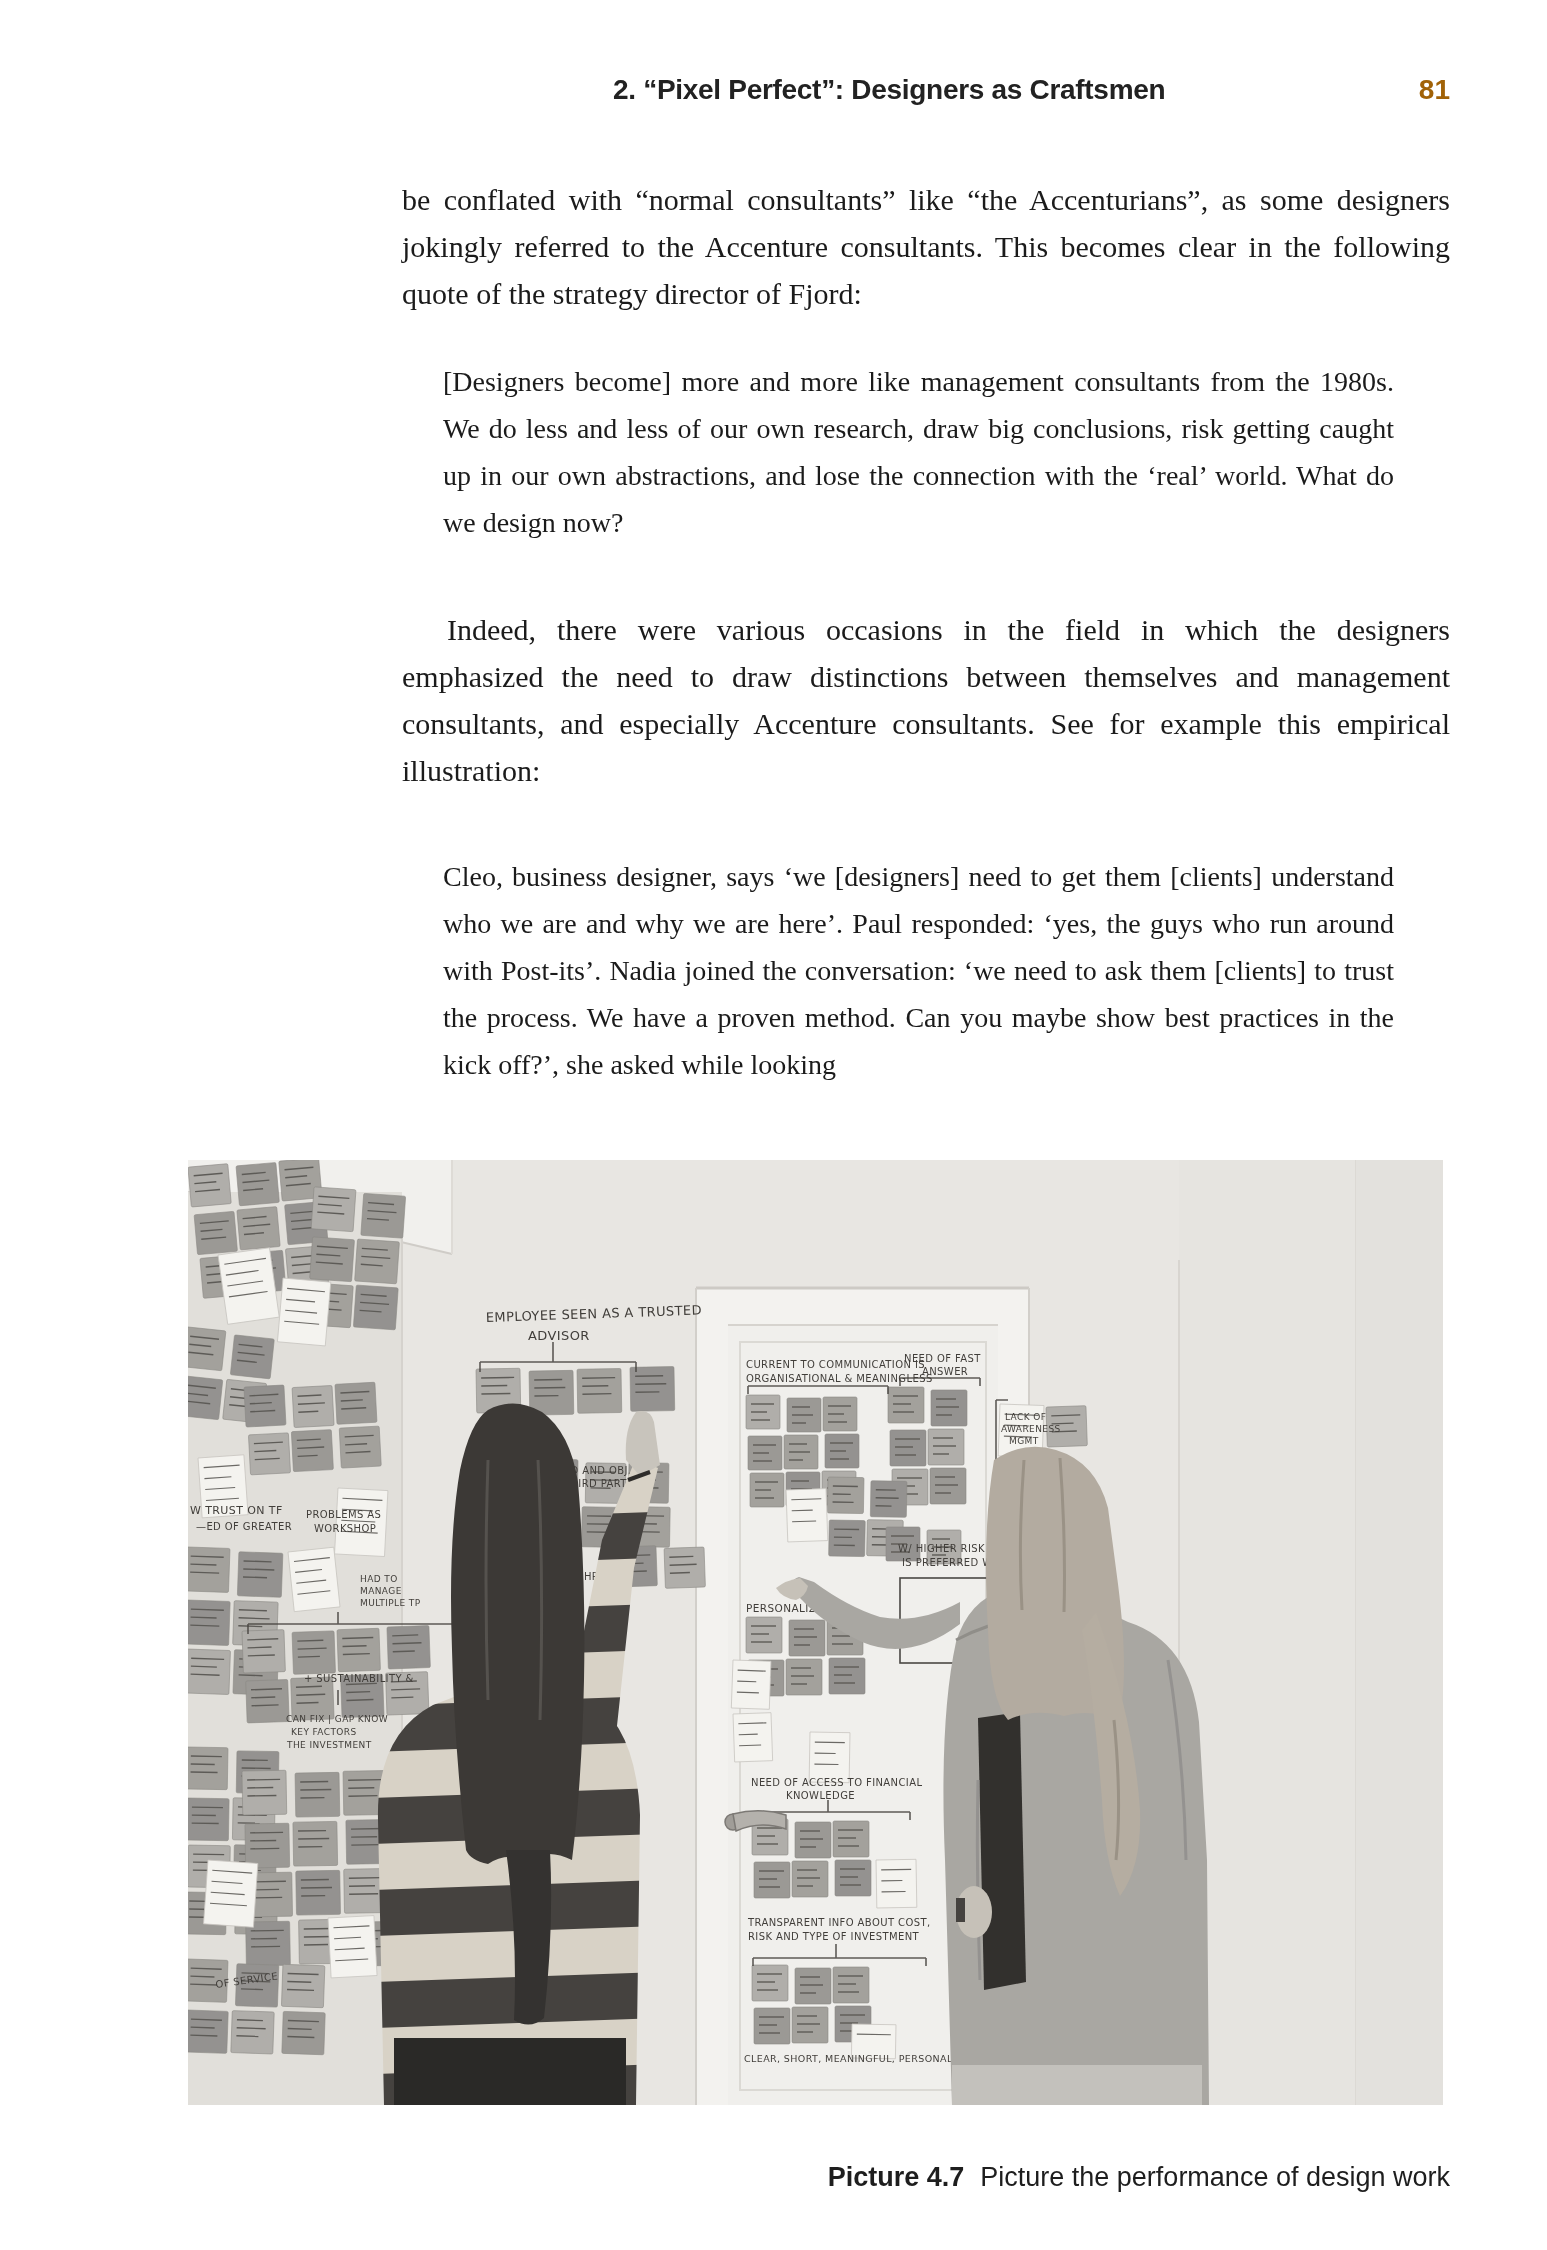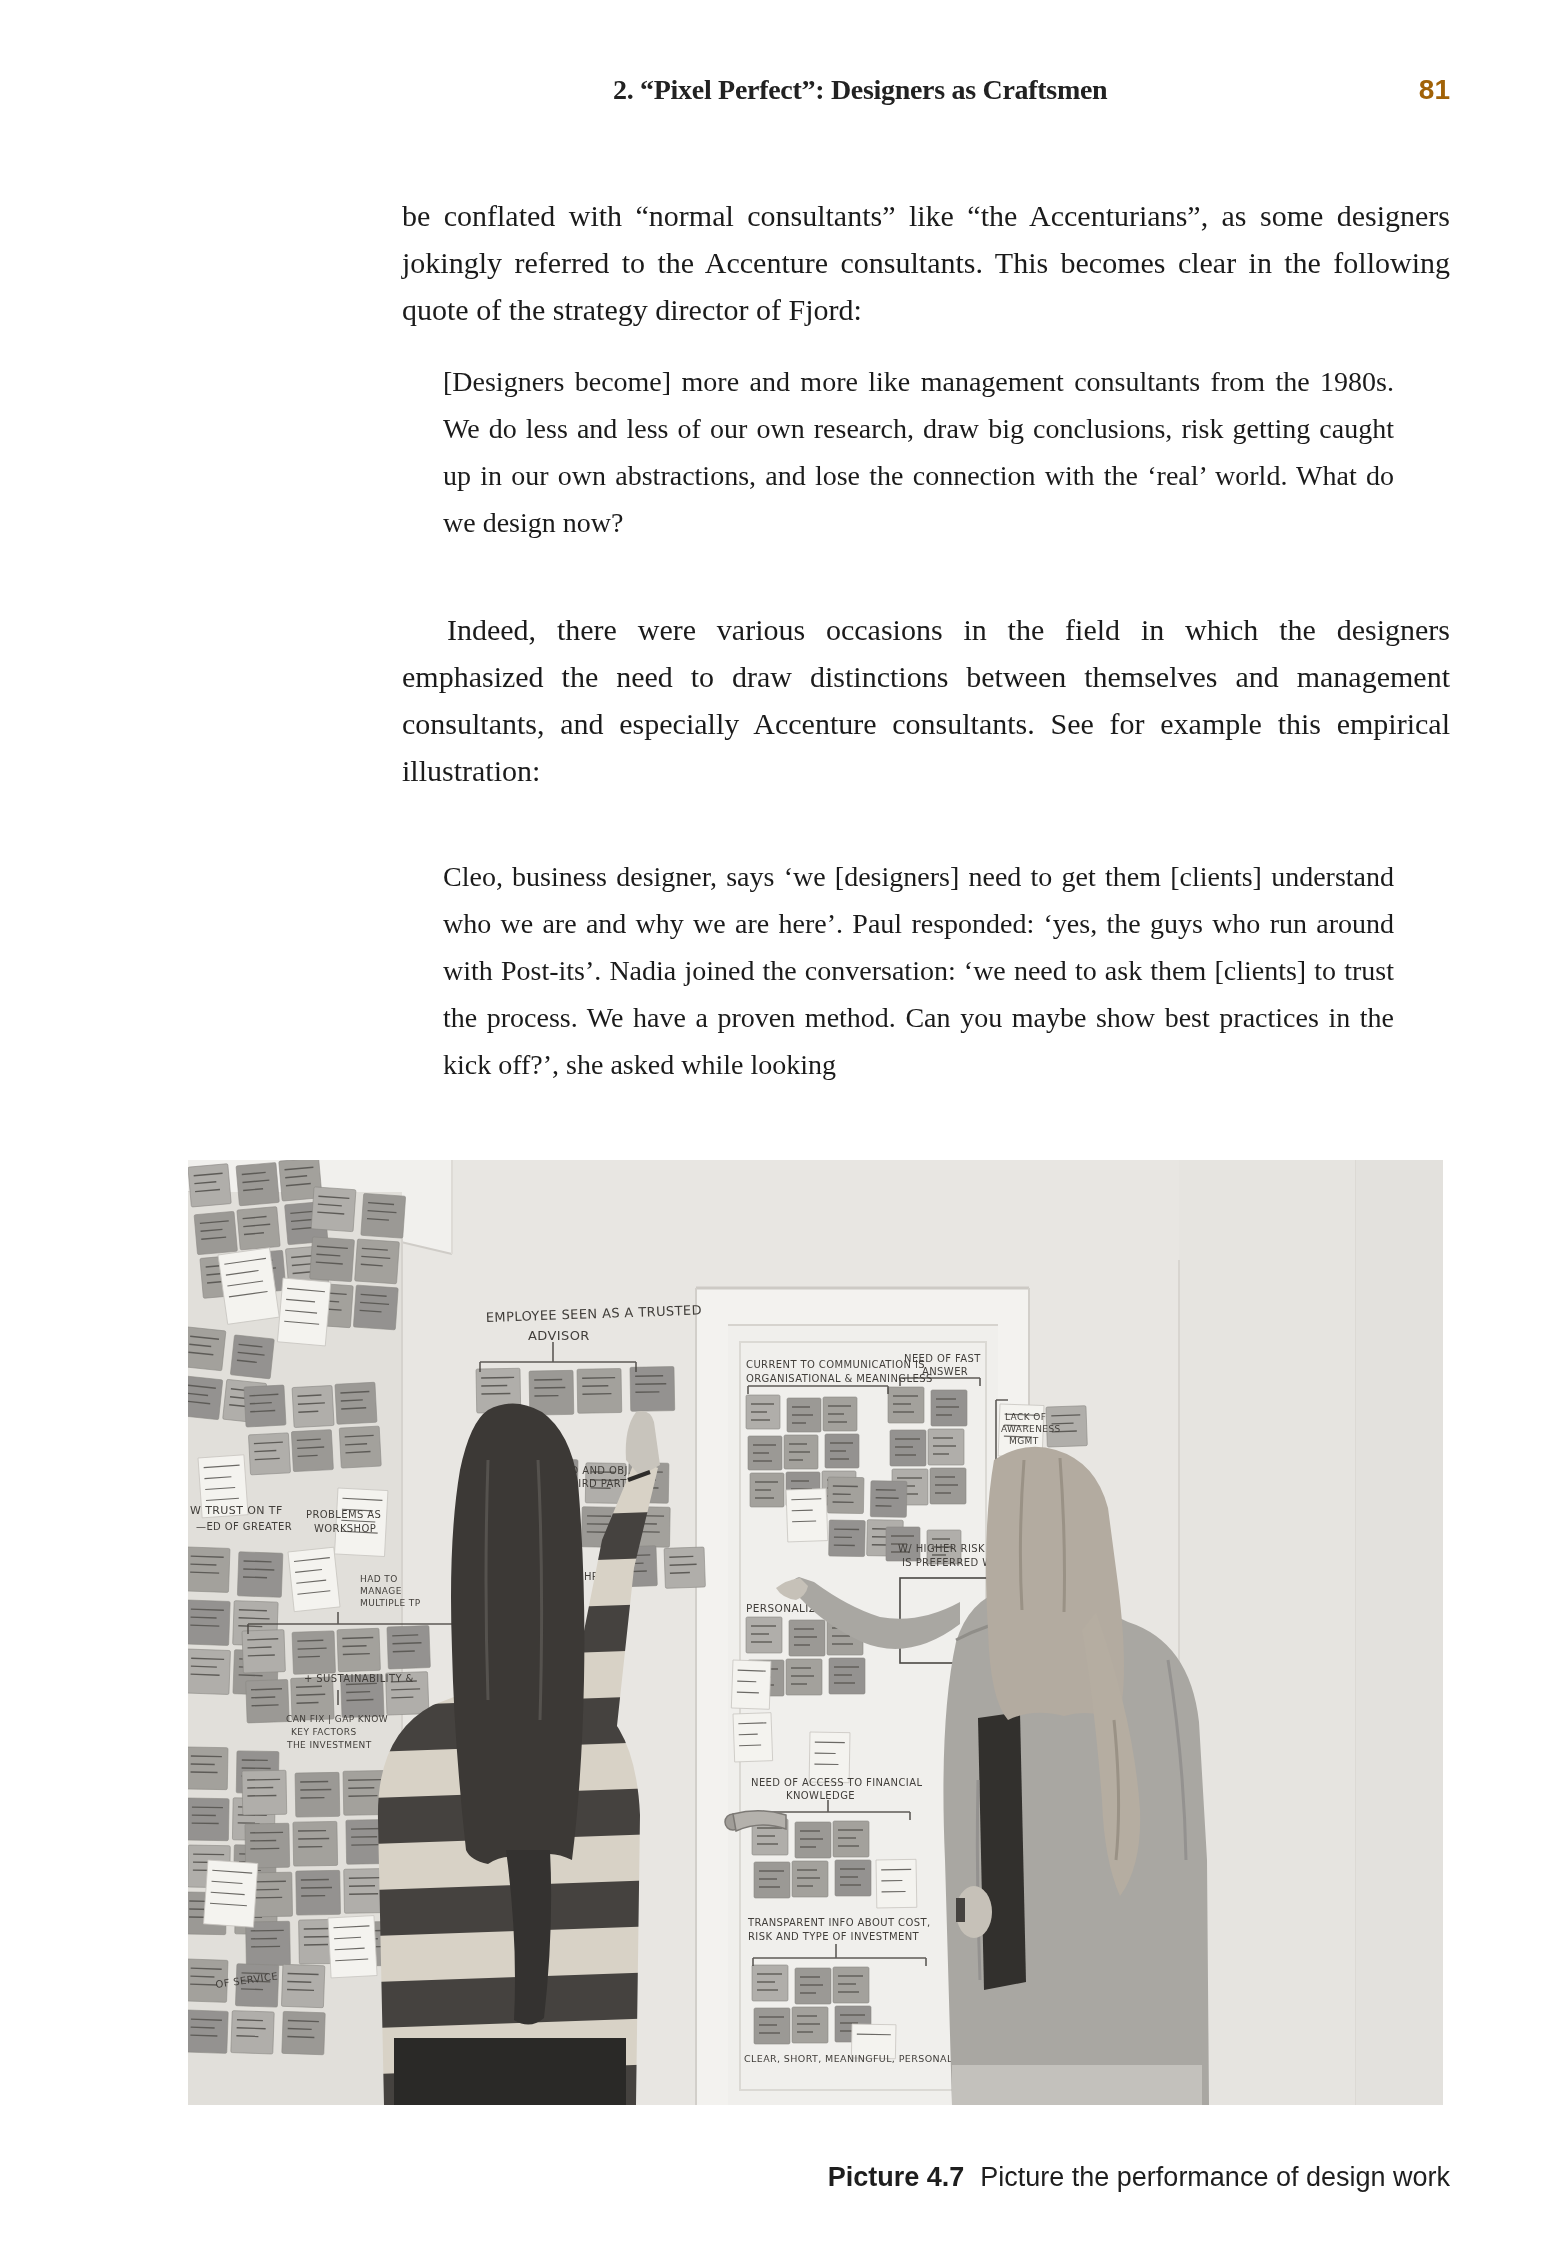--- a/index.html
+++ b/index.html
@@ -1,26 +1,26 @@
 <!DOCTYPE html>
 <html><head>
 <meta charset="utf-8">
 <style>
   html,body{margin:0;padding:0;background:#ffffff;}
   .page{position:relative;width:1547px;height:2250px;background:#ffffff;overflow:hidden;
         font-family:"Liberation Serif",serif;color:#1b1b1b;}
-  .runhead{position:absolute;top:74px;left:613px;font-family:Liberation Serif, serif;
+  .runhead{position:absolute;top:74px;left:613px;font-family:Liberation Sans, sans-serif;
         font-weight:bold;font-size:28px;letter-spacing:-0.3px;color:#222;}
   .pagenum{position:absolute;top:74px;right:97px;font-family:"Liberation Sans",sans-serif;
         font-weight:bold;font-size:28px;color:#a16207;}
   .body-par{position:absolute;left:402px;width:1048px;font-size:30px;line-height:47px;
         text-align:justify;text-align-last:left;}
   .quote{position:absolute;left:443px;width:951px;font-size:28px;line-height:47px;
         text-align:justify;text-align-last:left;}
-  .p1{top:192px;} .q1{top:358px;} .p2{top:606px;text-indent:45px;} .q2{top:853px;}
+  .p1{top:176px;} .q1{top:358px;} .p2{top:606px;text-indent:45px;} .q2{top:853px;}
   .photo-wrap{position:absolute;left:188px;top:1160px;width:1255px;height:945px;}
   .caption{position:absolute;top:2162px;right:97px;white-space:nowrap;
         font-family:"Liberation Sans",sans-serif;font-size:27px;color:#1e1e1e;}
   .caption .lbl{font-weight:bold;margin-right:16px;}
   
   .hw{font-family:"DejaVu Sans",sans-serif;fill:#413e3a;letter-spacing:0.4px;}
 </style>
 </head>
 <body>
 

